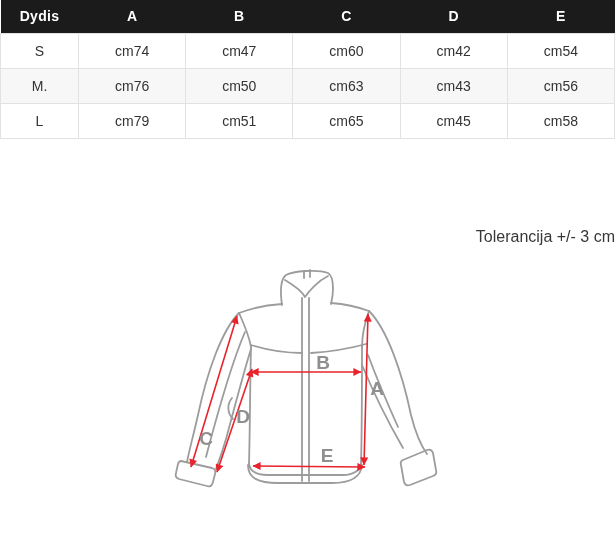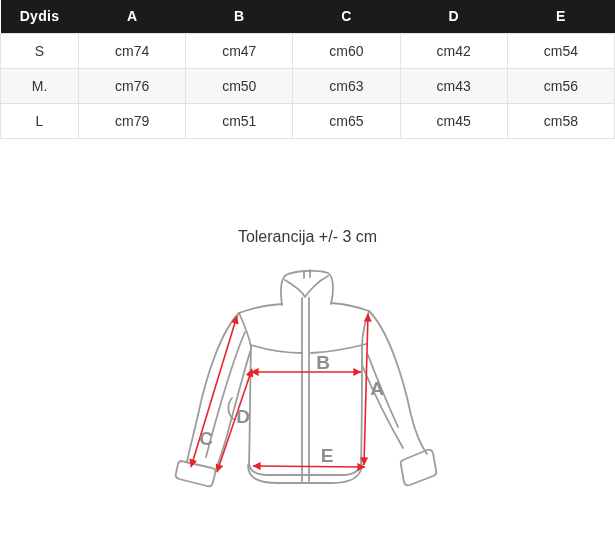--- a/index.html
+++ b/index.html
@@ -38,21 +38,21 @@
     border: 1px solid #e2e2e2;
     background: #ffffff;
   }
   table.size-table tbody tr:nth-child(even) td { background: #f7f7f7; }
 
   
   .tolerance {
     margin-top: 88px;
     height: 20px;
     line-height: 20px;
-    text-align: center;
+    text-align: right;
     font-size: 16px;
     color: #383838;
   }
 
   
   .diagram-wrap { margin-top: 15px; }
   svg .outline {
     fill: none;
     stroke: #9c9c9c;
     stroke-width: 1.8;

